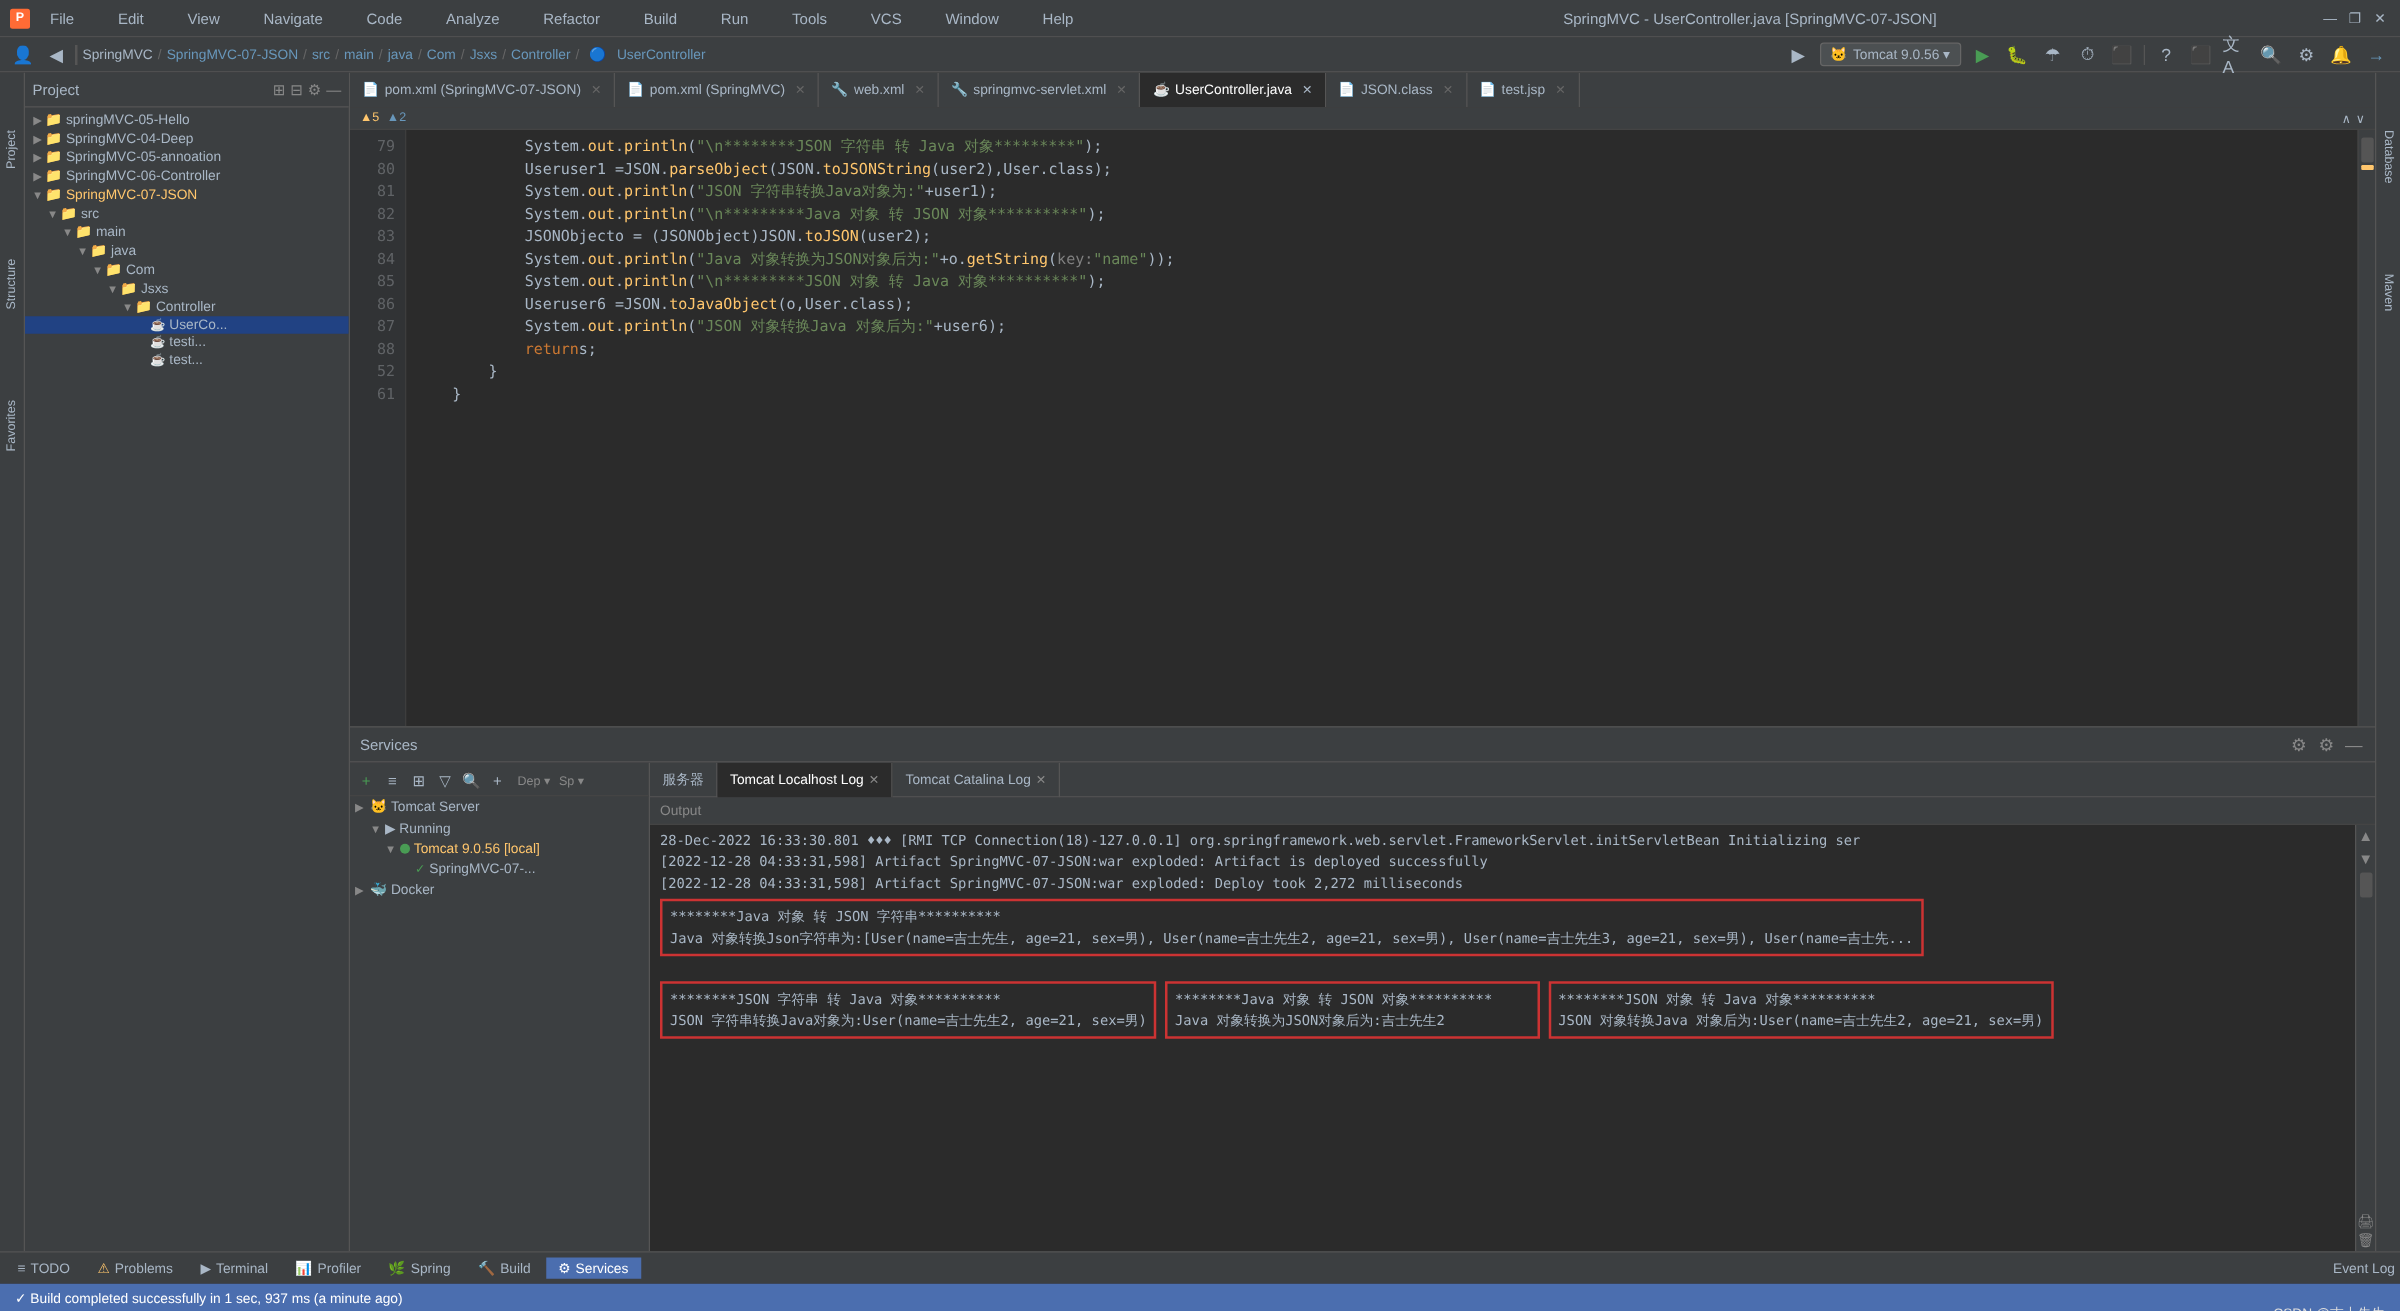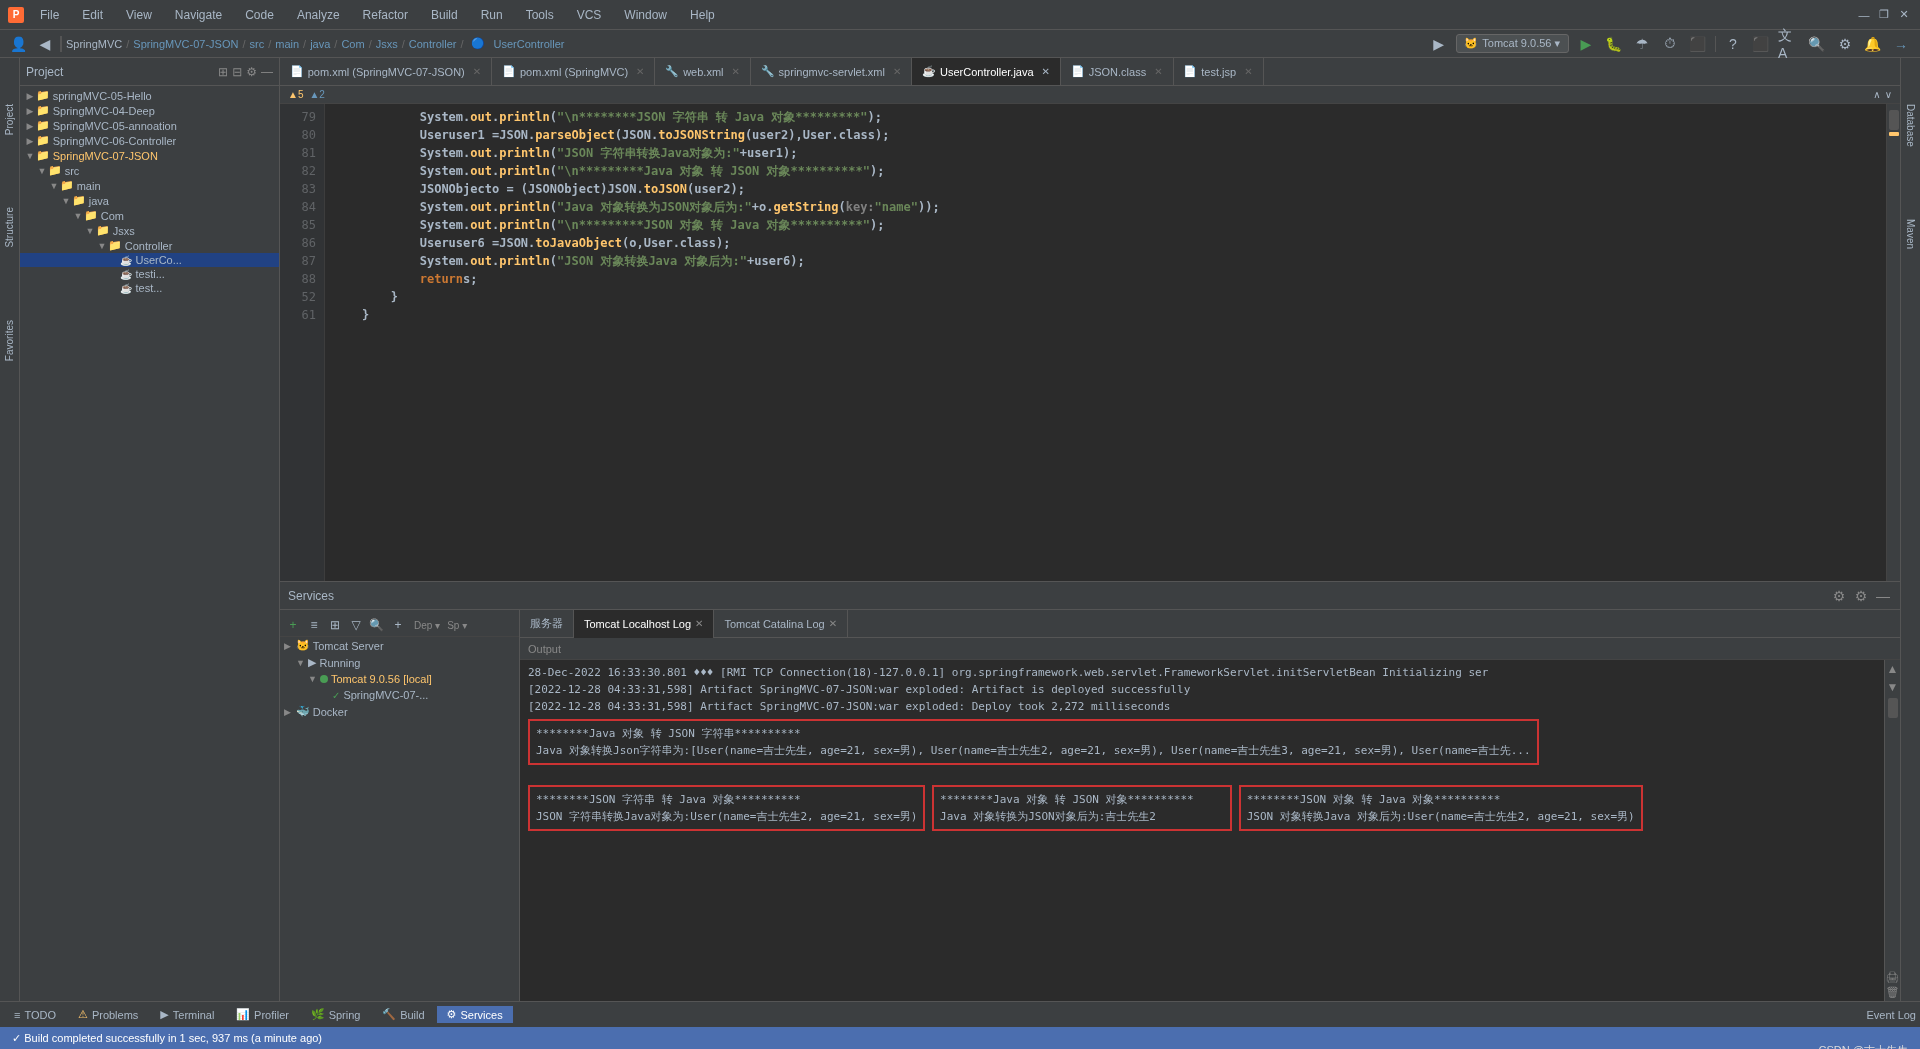--- a/index.html
+++ b/index.html
@@ -1,21 +1,21 @@
 <!DOCTYPE html>
 <html><head>
   <meta charset="utf-8">
   <style>
     * { margin: 0; padding: 0; box-sizing: border-box; }
     body { font-family: 'Segoe UI', Arial, sans-serif; background: #2b2b2b; color: #a9b7c6; font-size: 12px; overflow: hidden; width: 1920px; height: 1049px; }
 
     
     #titlebar { height: 30px; background: #3c3f41; display: flex; align-items: center; padding: 0 8px; border-bottom: 1px solid #555; }
     #titlebar .app-icon { width: 16px; height: 16px; background: #ff6b35; border-radius: 2px; margin-right: 8px; display: flex; align-items: center; justify-content: center; color: white; font-size: 10px; font-weight: bold; flex-shrink: 0; }
-    #titlebar .menu-items { display: flex; gap: 7px; flex: 1; }
+    #titlebar .menu-items { display: flex; gap: 19px; flex: 1; }
     #titlebar .menu-item { padding: 2px 8px; color: #a9b7c6; cursor: pointer; font-size: 12px; }
     #titlebar .title-text { flex: 1; text-align: center; color: #a9b7c6; font-size: 12px; }
     #titlebar .window-controls { display: flex; gap: 4px; }
     #titlebar .win-btn { width: 16px; height: 16px; display: flex; align-items: center; justify-content: center; color: #a9b7c6; cursor: pointer; font-size: 11px; }
 
     
     #navbar { height: 28px; background: #3c3f41; display: flex; align-items: center; padding: 0 8px; border-bottom: 1px solid #555; gap: 4px; }
     #navbar .nav-item { color: #a9b7c6; font-size: 11px; }
     #navbar .nav-sep { color: #666; font-size: 11px; }
     #navbar .nav-link { color: #6897bb; cursor: pointer; font-size: 11px; }
@@ -43,21 +43,21 @@
 
     
     #gutter-warning { height: 18px; background: #3c3f41; display: flex; align-items: center; padding: 0 8px; border-bottom: 1px solid #444; }
     .warning-badge { font-size: 10px; color: #a9b7c6; }
 
     
     #code-editor { flex: 1; display: flex; overflow: hidden; }
     #line-numbers { width: 45px; background: #313335; border-right: 1px solid #3d3d3d; padding: 4px 0; text-align: right; font-family: monospace; font-size: 12px; color: #606366; overflow: hidden; flex-shrink: 0; }
     .line-num { padding: 0 8px 0 4px; height: 18px; display: flex; align-items: center; justify-content: flex-end; }
     #code-content { flex: 1; padding: 4px 8px; font-family: 'Consolas', monospace; font-size: 12px; overflow: auto; line-height: 18px; }
-    .code-line { height: 18px; display: flex; align-items: flex-start; white-space: nowrap; font-weight: bold; }
+    .code-line { height: 18px; display: flex; align-items: flex-start; white-space: nowrap; }
     .kw { color: #cc7832; }
     .str { color: #6a8759; }
     .fn { color: #ffc66d; }
     .cmt { color: #808080; }
     .cls { color: #a9b7c6; }
 
     
     #services-panel { height: 420px; background: #3c3f41; border-top: 1px solid #555; display: flex; flex-direction: column; }
     #services-header { height: 28px; display: flex; align-items: center; padding: 0 8px; border-bottom: 1px solid #555; gap: 4px; }
     #services-header .header-icons { margin-left: auto; display: flex; gap: 4px; }
@@ -119,20 +119,21 @@
       <span class="menu-item">Code</span>
       <span class="menu-item">Analyze</span>
       <span class="menu-item">Refactor</span>
       <span class="menu-item">Build</span>
       <span class="menu-item">Run</span>
       <span class="menu-item">Tools</span>
       <span class="menu-item">VCS</span>
       <span class="menu-item">Window</span>
       <span class="menu-item">Help</span>
     </div>
+    <div class="title-text">SpringMVC - UserController.java [SpringMVC-07-JSON]</div>
     <div class="window-controls">
       <span class="win-btn">—</span>
       <span class="win-btn">❐</span>
       <span class="win-btn">✕</span>
     </div>
   </div>
 
   <div id="navbar">
 
     <span class="icon-btn">👤</span>

